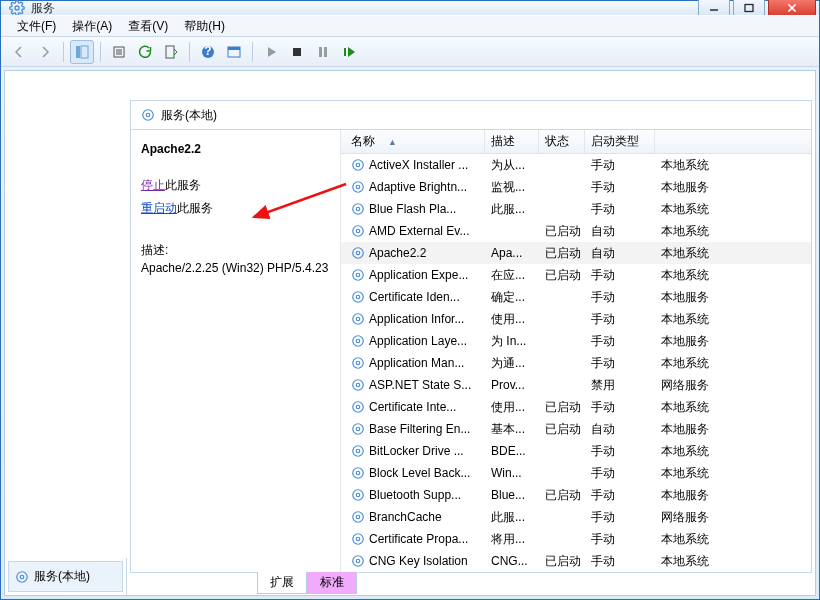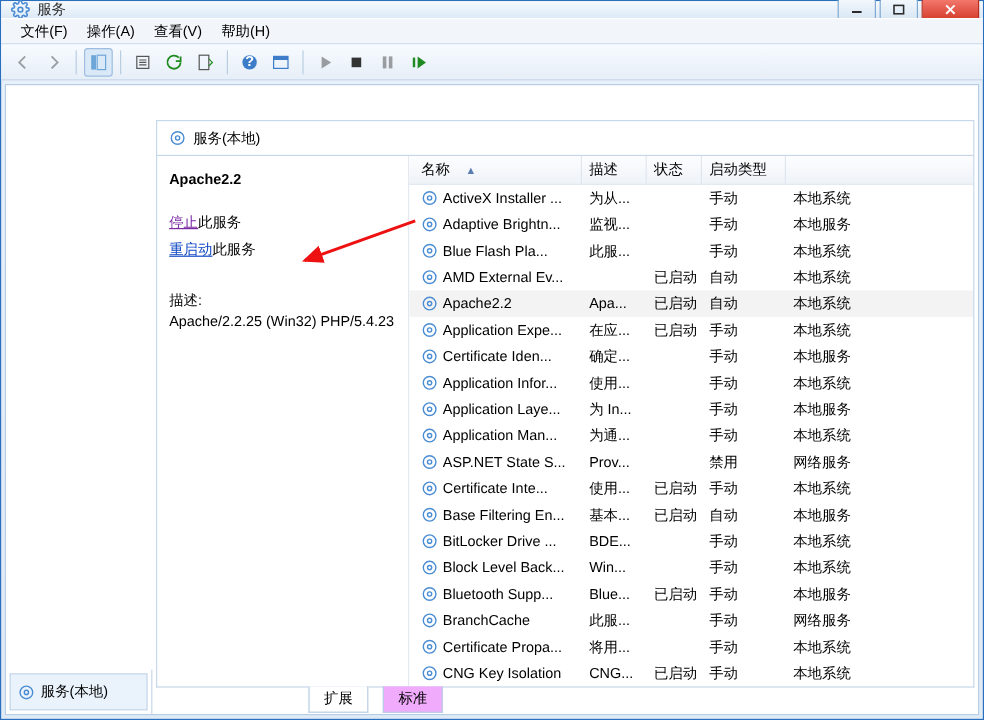--- a/index.html
+++ b/index.html
@@ -38,21 +38,21 @@
     .detail .desc-label { margin-bottom:2px; }
     .listwrap { flex:1; display:flex; flex-direction:column; position:relative; }
     .cols { display:grid; grid-template-columns:140px 54px 46px 70px 120px; align-items:center; height:24px; border-bottom:1px solid #dbe4ee; background:linear-gradient(#fdfdfe,#eef3f9); padding-left:4px; }
     .col-h { padding:0 6px; border-right:1px solid #e0e6ee; height:100%; display:flex; align-items:center; cursor:default; gap:13px;}
     .rows { flex:1; overflow-y:scroll; }
     .row { display:grid; grid-template-columns:140px 54px 46px 70px 120px; align-items:center; height:22px; padding-left:4px; }
     .row.sel { background:#f3f3f3; }
     .cell { padding:0 6px; white-space:nowrap; overflow:hidden; text-overflow:ellipsis; display:flex; align-items:center; gap:4px;}
     .svc-icon { width:14px; height:14px; flex:0 0 14px; color:#4a8cd4; }
     
-    .tabs { height:22px; display:flex; align-items:flex-end; padding-left:130px; gap:12px; position:relative; top:-1px;}
+    .tabs { height:22px; display:flex; align-items:flex-end; padding-left:130px; gap:0; position:relative; top:-1px;}
     .tab { padding:2px 12px; border:1px solid #b7cde3; border-top:none; background:#f0abfc; cursor:default; font-size:12px;}
     .tab.active { background:#fff; }
     
     .arrow-annot { position:absolute; left:245px; top:178px; pointer-events:none; }
     
     .rows::-webkit-scrollbar { width:16px; }
     .rows::-webkit-scrollbar-track { background:#f0f2f5; }
     .rows::-webkit-scrollbar-thumb { background:#cfd7e2; border:1px solid #b8c3d1; }
     .sort-ind { color:#5a7fae; font-size:9px;}
   </style>

